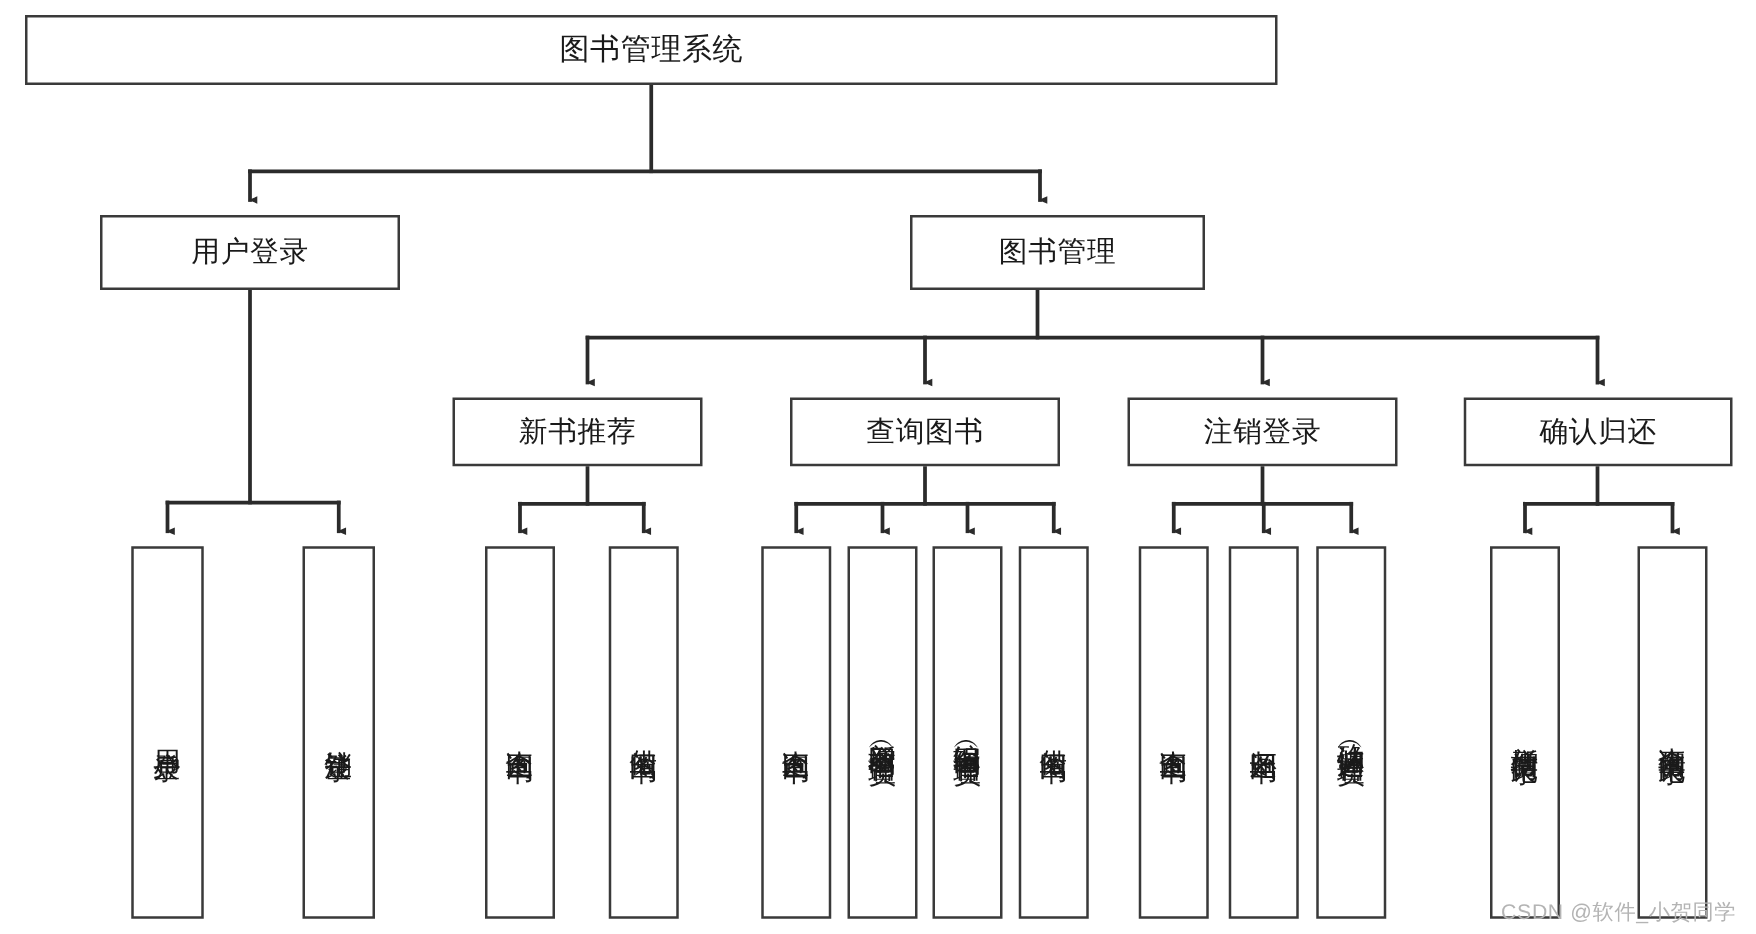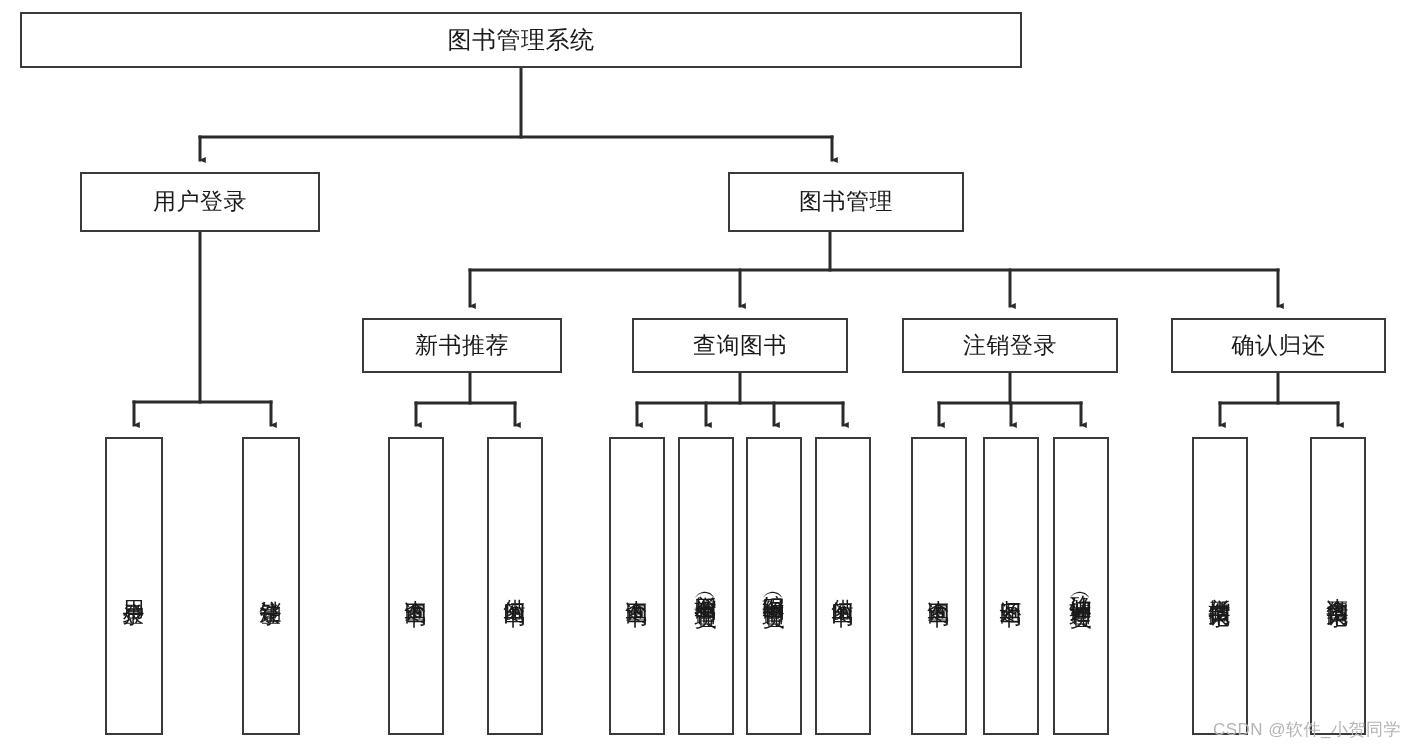--- a/index.html
+++ b/index.html
@@ -58,21 +58,21 @@
   .node.vert .label {
     writing-mode: vertical-rl;
     text-orientation: upright;
     font-size: 22px;
     line-height: 1.05;
     letter-spacing: 2px;
     white-space: nowrap;
   }
   .watermark {
     position: absolute;
-    right: 4px;
+    right: 16px;
     bottom: 6px;
     font-size: 17px;
     color: #b4b4b4;
     letter-spacing: 0.5px;
     z-index: 3;
     white-space: nowrap;
   }
 </style>
 </head>
 <body>

